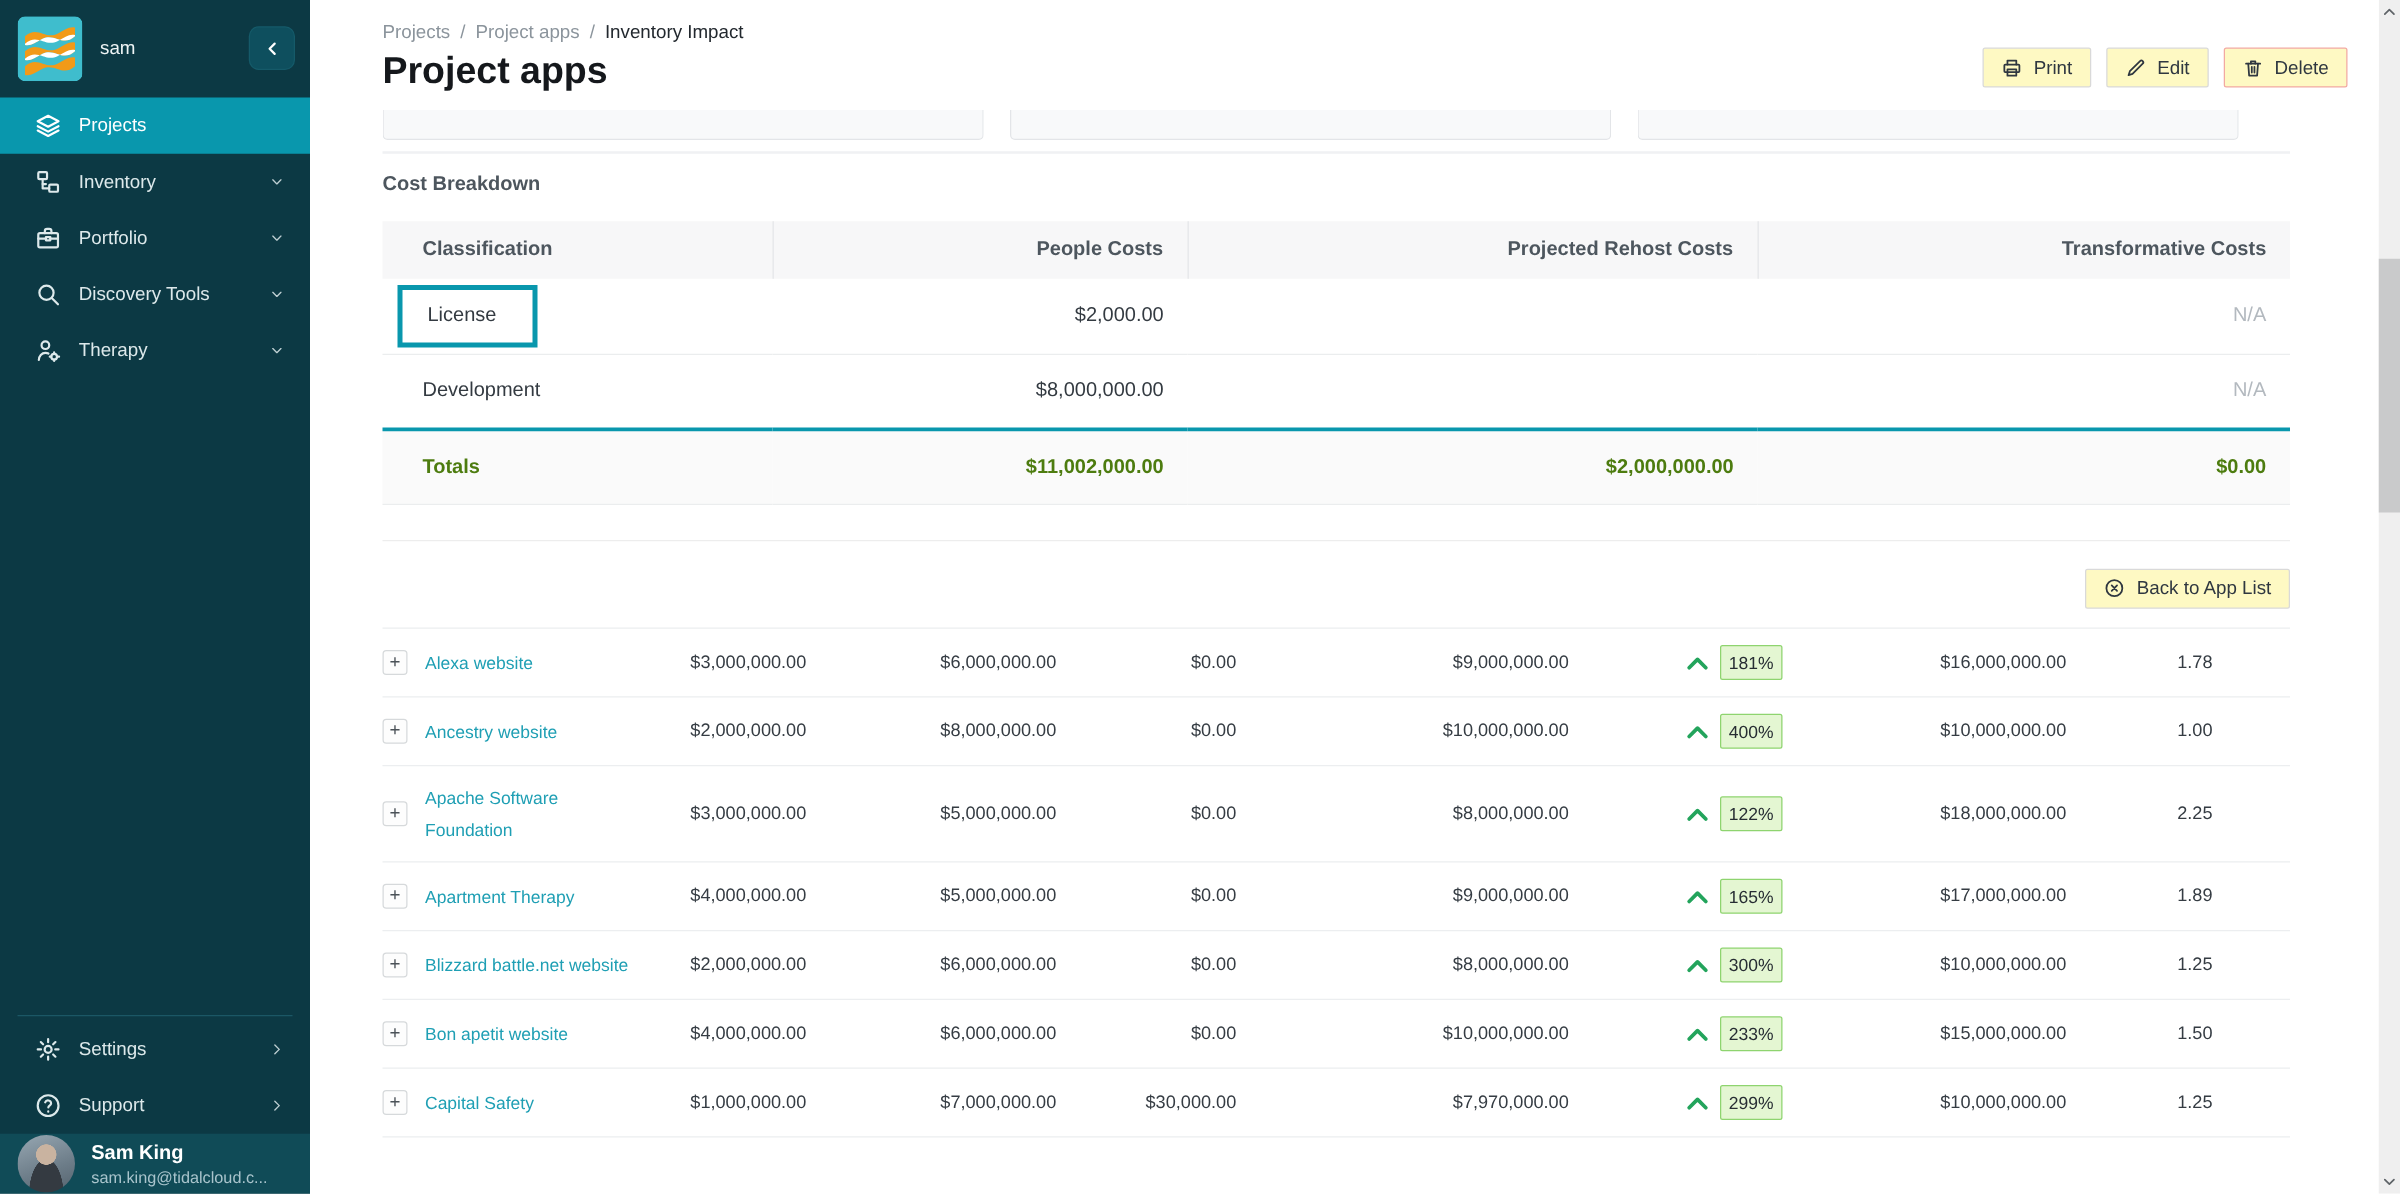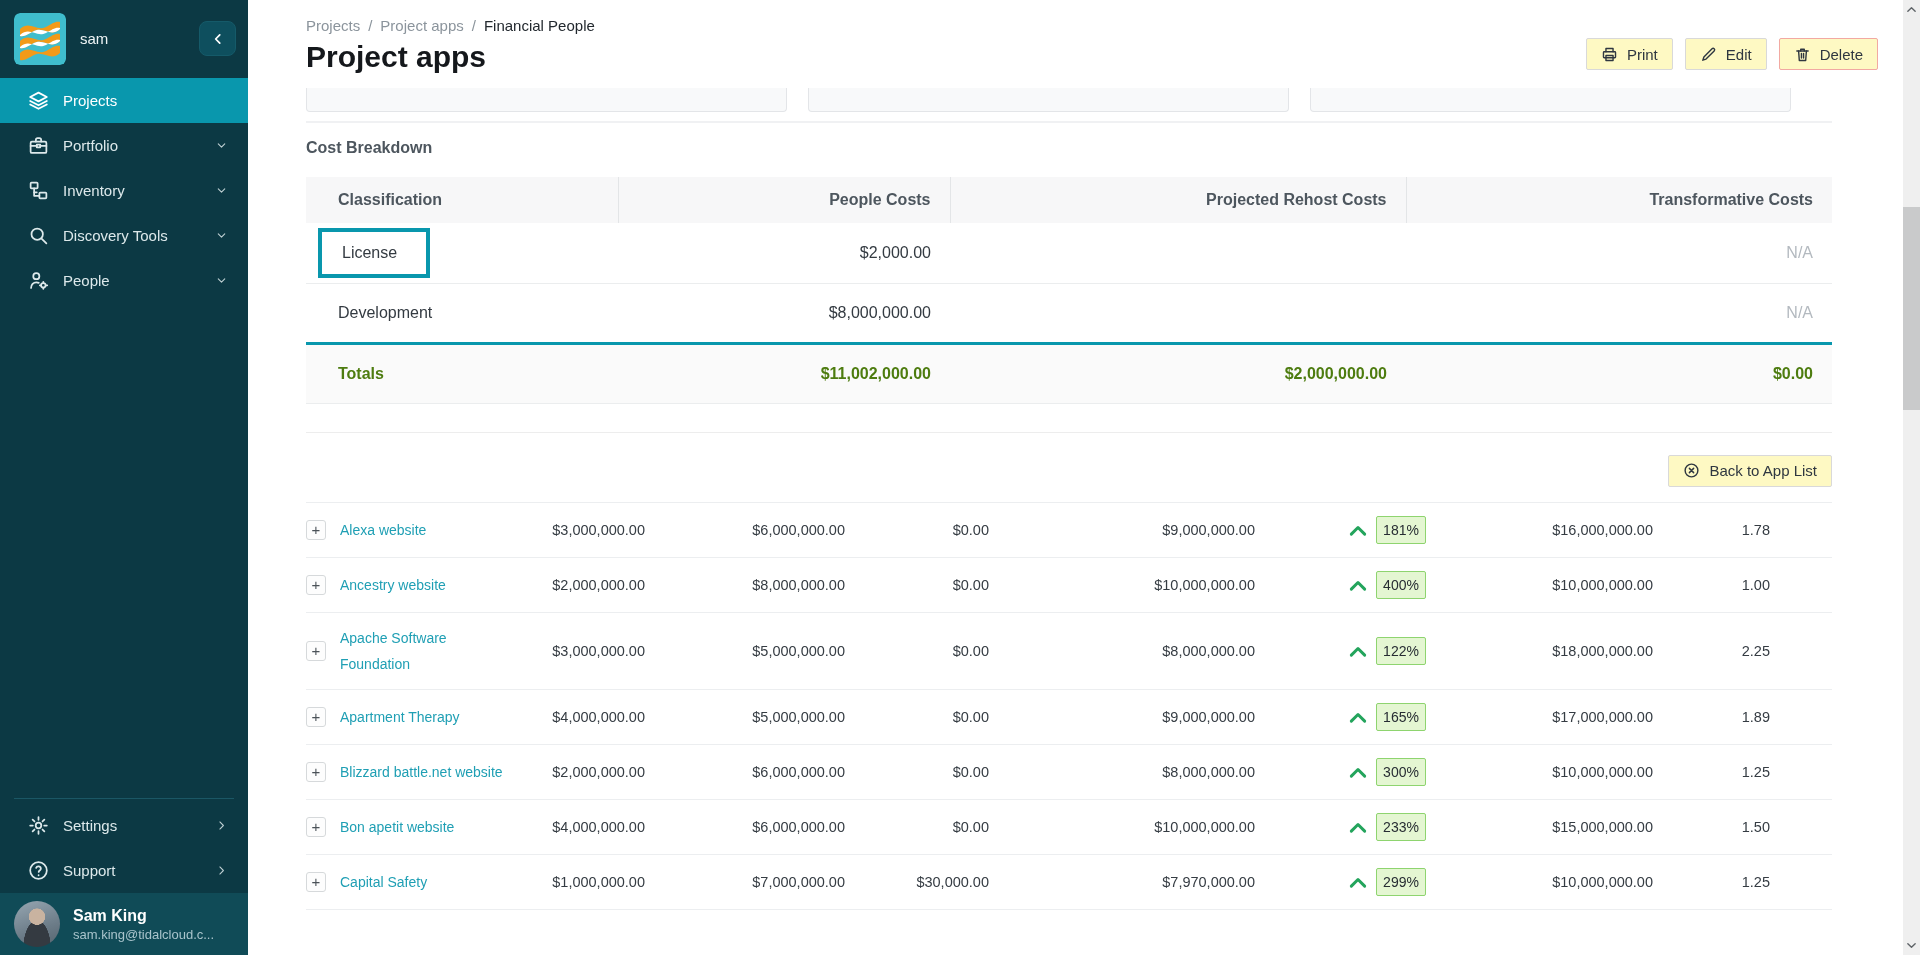--- a/index.html
+++ b/index.html
@@ -31,21 +31,21 @@
     font-size:15px; color:#dde9eb; cursor:pointer; gap:14px;
   }
   .nav-item.active { background:var(--accent,#0997ad); color:#fff; }
   .nav-item .nv-icon { width:21px; height:21px; flex:0 0 21px; display:flex; align-items:center; }
   .nav-item .nv-icon svg { width:21px; height:21px; }
   .nav-item .chev { margin-left:auto; opacity:.85; display:flex; }
   .nav-item .chev svg { width:13px; height:13px; }
   .sidebar-bottom { margin-top:auto; }
   .sb-divider { border-top:1px solid #1b5765; margin:0 14px 4px 14px; }
   .profile {
-    background:#104b57; height:62px; display:flex; align-items:center;
+    background:#104b57; height:48px; display:flex; align-items:center;
     padding:0 14px; gap:13px; cursor:pointer;
   }
   .avatar {
     width:46px; height:46px; border-radius:50%; flex:0 0 46px;
     background:
       radial-gradient(circle at 50% 34%, #c9b3a0 0 21%, rgba(0,0,0,0) 22%),
       radial-gradient(ellipse at 50% 105%, #343a41 0 42%, rgba(0,0,0,0) 43%),
       linear-gradient(160deg, #97a7b2 0%, #6c7c88 60%, #55636e 100%);
   }
   .p-name { font-size:16px; font-weight:700; color:#fff; line-height:20px; }
@@ -167,73 +167,73 @@
               <path d="M12 3 2.5 8 12 13l9.5-5z"></path>
               <path d="M2.5 12.5 12 17.5l9.5-5"></path>
               <path d="M2.5 16.5 12 21.5l9.5-5"></path>
             </svg>
           </span>
           <span class="nv-label">Projects</span>
         </div>
         <div class="nav-item">
           <span class="nv-icon">
             <svg viewBox="0 0 24 24" fill="none" stroke="currentColor" stroke-width="2" stroke-linecap="round" stroke-linejoin="round">
+              <rect x="3" y="3" width="8" height="6.5" rx="1"></rect>
+              <rect x="13" y="14.5" width="8" height="6.5" rx="1"></rect>
+              <path d="M7 9.5v8.5h6"></path>
+              <path d="M7 14h3"></path>
+            </svg>
+          </span>
+          <span class="nv-label">Inventory</span>
+          <span class="chev">
+            <svg viewBox="0 0 24 24" fill="none" stroke="currentColor" stroke-width="2" stroke-linecap="round" stroke-linejoin="round">
+              <path d="m6 9 6 6 6-6"></path>
+            </svg>
+          </span>
+        </div>
+        <div class="nav-item">
+          <span class="nv-icon">
+            <svg viewBox="0 0 24 24" fill="none" stroke="currentColor" stroke-width="2" stroke-linecap="round" stroke-linejoin="round">
               <rect x="3" y="7.5" width="18" height="13" rx="1.5"></rect>
               <path d="M9 7.5V5.5a2 2 0 0 1 2-2h2a2 2 0 0 1 2 2v2"></path>
               <path d="M3 12.5h7m4 0h7"></path>
               <path d="M10 11h4v3h-4z"></path>
             </svg>
           </span>
           <span class="nv-label">Portfolio</span>
           <span class="chev">
             <svg viewBox="0 0 24 24" fill="none" stroke="currentColor" stroke-width="2" stroke-linecap="round" stroke-linejoin="round">
               <path d="m6 9 6 6 6-6"></path>
             </svg>
           </span>
         </div>
         <div class="nav-item">
           <span class="nv-icon">
             <svg viewBox="0 0 24 24" fill="none" stroke="currentColor" stroke-width="2" stroke-linecap="round" stroke-linejoin="round">
-              <rect x="3" y="3" width="8" height="6.5" rx="1"></rect>
-              <rect x="13" y="14.5" width="8" height="6.5" rx="1"></rect>
-              <path d="M7 9.5v8.5h6"></path>
-              <path d="M7 14h3"></path>
-            </svg>
-          </span>
-          <span class="nv-label">Inventory</span>
-          <span class="chev">
-            <svg viewBox="0 0 24 24" fill="none" stroke="currentColor" stroke-width="2" stroke-linecap="round" stroke-linejoin="round">
-              <path d="m6 9 6 6 6-6"></path>
-            </svg>
-          </span>
-        </div>
-        <div class="nav-item">
-          <span class="nv-icon">
-            <svg viewBox="0 0 24 24" fill="none" stroke="currentColor" stroke-width="2" stroke-linecap="round" stroke-linejoin="round">
               <circle cx="10.5" cy="10.5" r="6.5"></circle>
               <path d="m15.5 15.5 5.5 5.5"></path>
             </svg>
           </span>
           <span class="nv-label">Discovery Tools</span>
           <span class="chev">
             <svg viewBox="0 0 24 24" fill="none" stroke="currentColor" stroke-width="2" stroke-linecap="round" stroke-linejoin="round">
               <path d="m6 9 6 6 6-6"></path>
             </svg>
           </span>
         </div>
         <div class="nav-item">
           <span class="nv-icon">
             <svg viewBox="0 0 24 24" fill="none" stroke="currentColor" stroke-width="2" stroke-linecap="round" stroke-linejoin="round">
               <circle cx="9.5" cy="7" r="3.5"></circle>
               <path d="M3.5 20.5c0-3.6 2.7-6.5 6-6.5 1 0 2 .25 2.8.7"></path>
               <circle cx="17.5" cy="17.5" r="2.6"></circle>
               <path d="M17.5 13.5v1.4M17.5 20.1v1.4M13.5 17.5h1.4M20.6 17.5H22"></path>
             </svg>
           </span>
-          <span class="nv-label">People</span>
+          <span class="nv-label">Therapy</span>
           <span class="chev">
             <svg viewBox="0 0 24 24" fill="none" stroke="currentColor" stroke-width="2" stroke-linecap="round" stroke-linejoin="round">
               <path d="m6 9 6 6 6-6"></path>
             </svg>
           </span>
         </div>
       </nav>
     <div class="sidebar-bottom">
       <div class="sb-divider"></div>
       <div id="navFooter">
@@ -277,21 +277,21 @@
     </div>
   </aside>
 
   <main class="main">
     <div class="main-header">
       <div class="breadcrumb" id="breadcrumb">
           <span class="crumb">Projects</span>
           <span class="sep">/</span>
           <span class="crumb">Project apps</span>
           <span class="sep">/</span>
-          <span class="crumb current">Financial People</span>
+          <span class="crumb current">Inventory Impact</span>
         </div>
       <h1 class="page-title">Project apps</h1>
       <div class="header-actions">
         <button class="btn">
           <svg viewBox="0 0 24 24" fill="none" stroke="currentColor" stroke-width="2" stroke-linecap="round" stroke-linejoin="round">
               <path d="M7 8V3.5h10V8"></path>
               <rect x="3.5" y="8" width="17" height="8.5" rx="1"></rect>
               <rect x="7" y="13.5" width="10" height="7"></rect>
             </svg>
           <span>Print</span>

